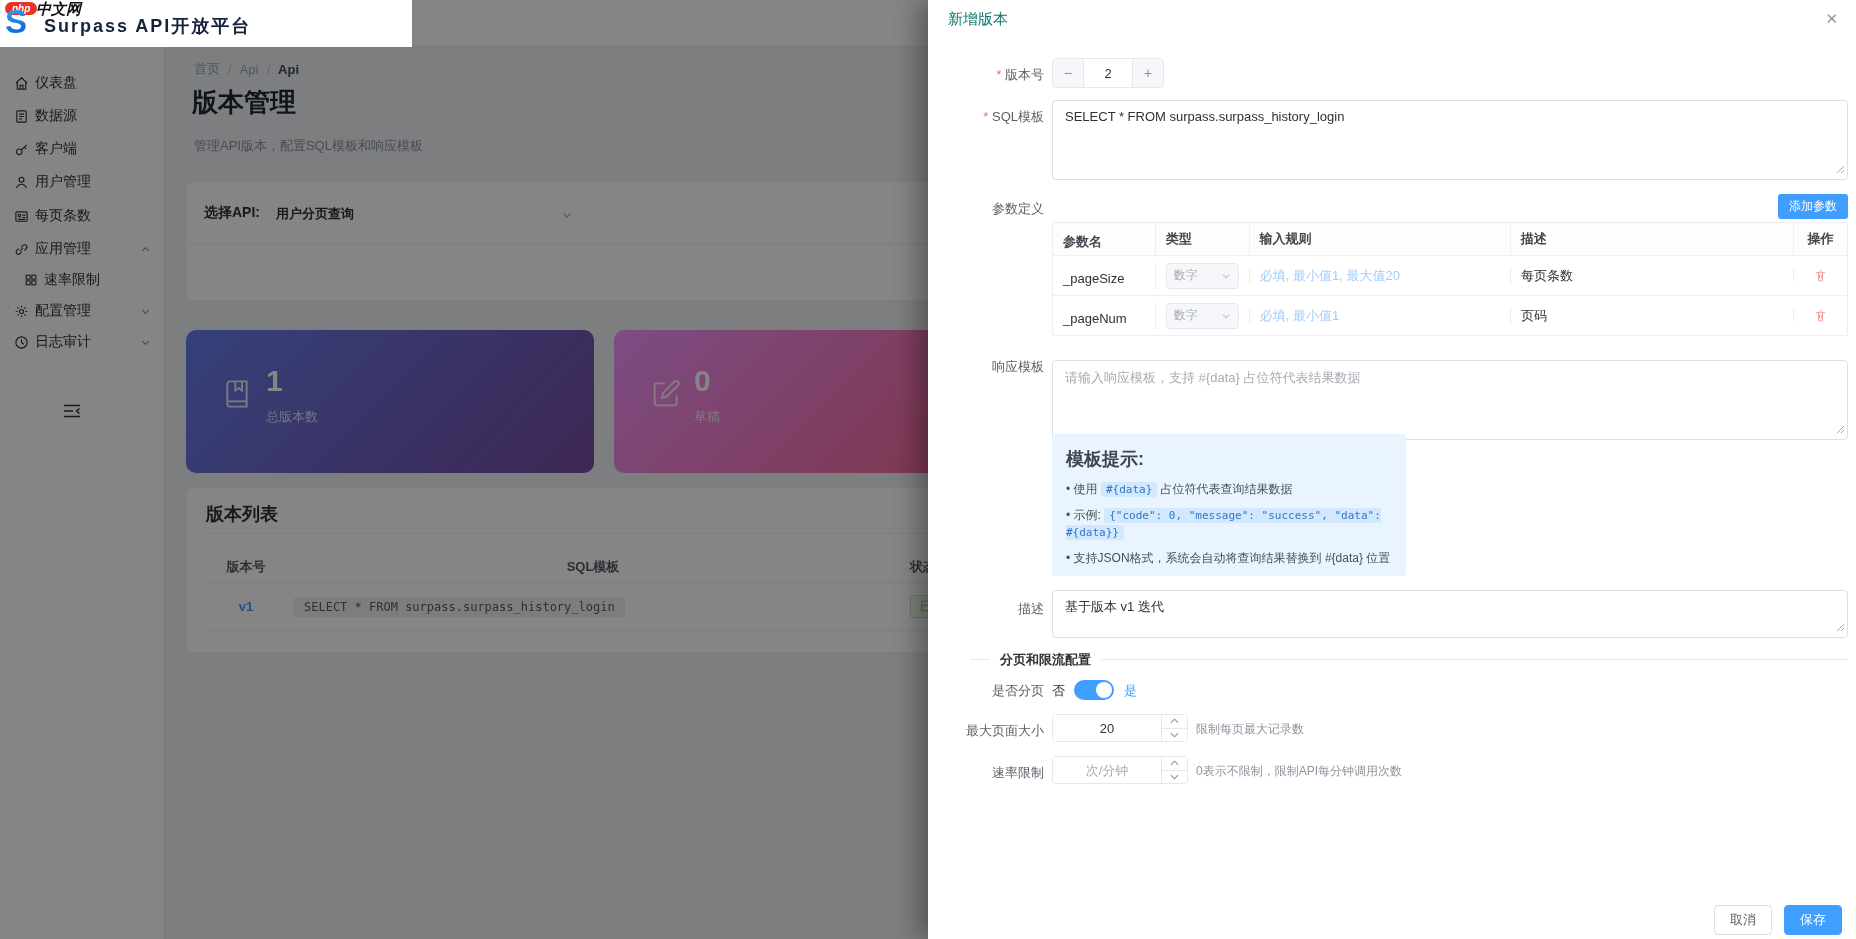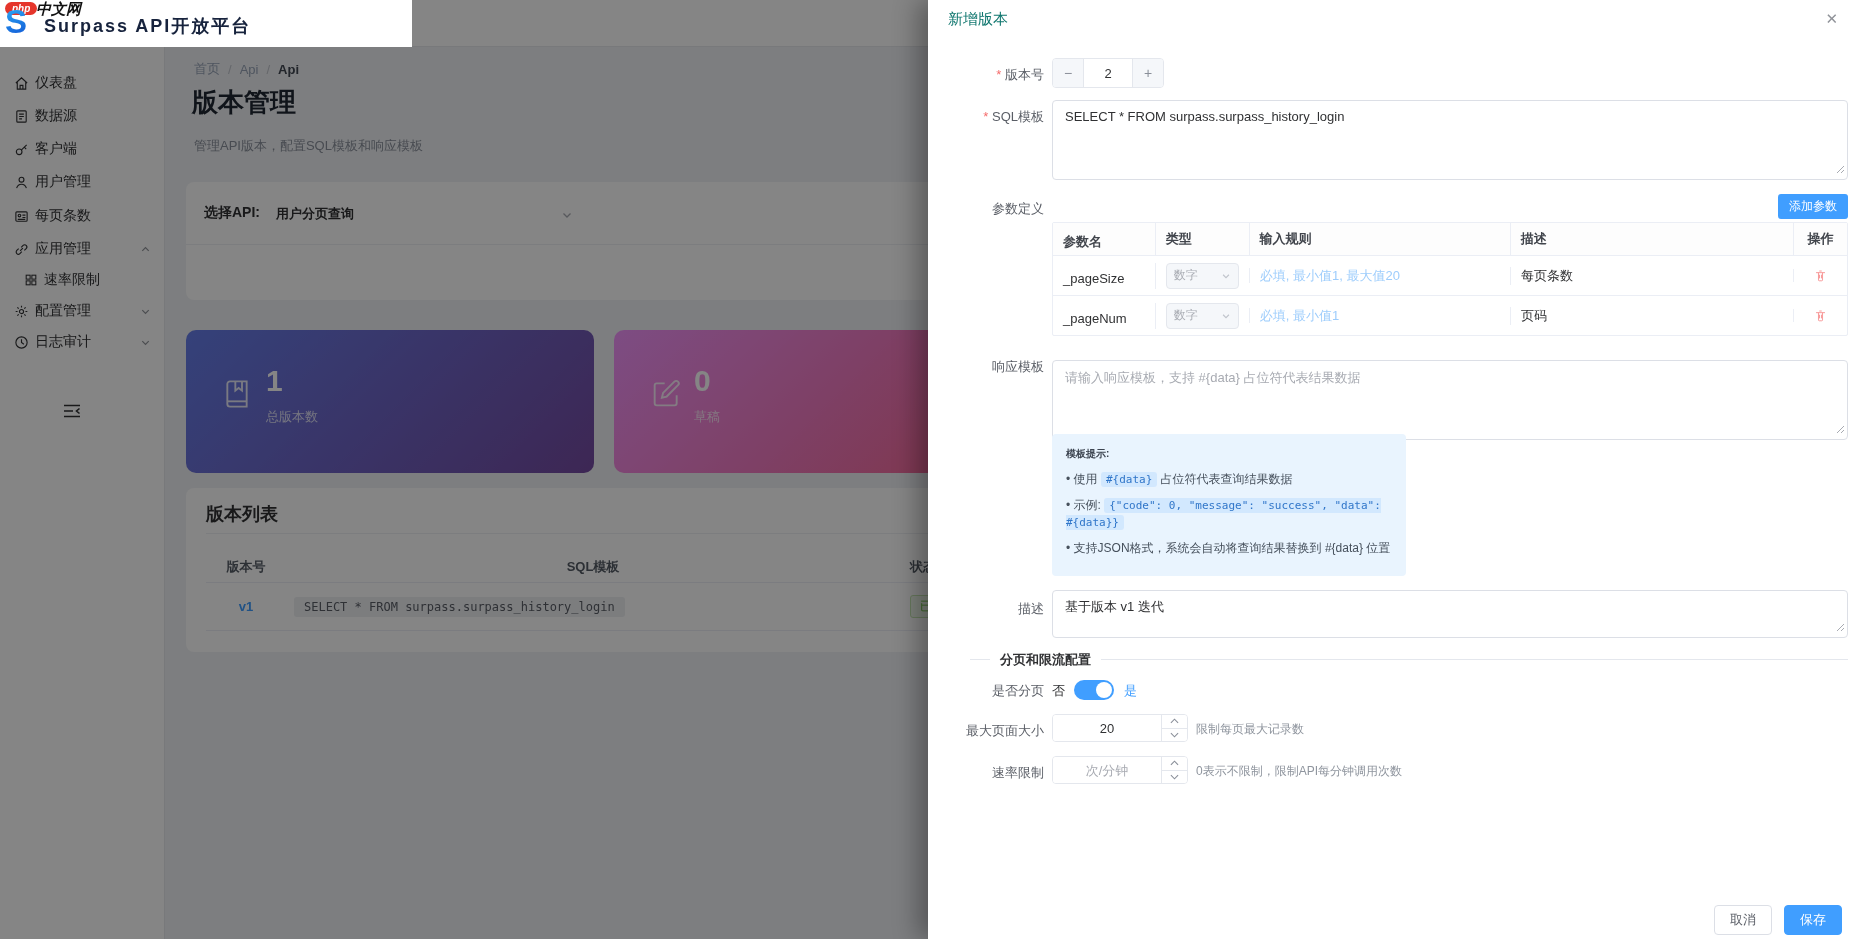--- a/index.html
+++ b/index.html
@@ -92,21 +92,21 @@
   .pc { padding:0 10px; display:flex; align-items:center; }
   .pc1 { width:102px;margin-top:6px; } .pc2 { width:94px; } .pc3 { width:262px; } .pc4 { width:284px; } .pc5 { width:54px; justify-content:center; }
   .pc2 + .pc3, .pc1 + .pc2, .pc3 + .pc4, .pc4 + .pc5 { border-left:1px solid #ebeef5; }
   .type-sel { width:74px; height:26px; background:#f5f7fa; border:1px solid #e4e7ed; border-radius:4px; color:#a8abb2; font-size:12px; display:flex; align-items:center; justify-content:space-between; padding:0 7px; cursor:not-allowed; }
   .rule-input { width:100%; border:0; outline:none; font-size:13px; color:#303133; background:transparent; }
   .rule-input::placeholder { color:#9ecdfc; }
   .desc-cell { color:#303133; }
   .trash { color:#f89898; cursor:pointer; display:flex; }
 
   .hint-box { position:absolute; left:124px; top:434px; width:354px; height:142px; background:#e9f4fe; border-radius:4px; padding:13px 14px; font-size:12px; color:#46505c; }
-  .hint-title { font-weight:700; font-size:10px; color:#3c4450; margin-bottom:10px; }
+  .hint-title { font-weight:700; font-size:18px; color:#3c4450; margin-bottom:10px; }
   .hint-line { margin-bottom:9px; line-height:16px; }
   .code-chip { font-family:"DejaVu Sans Mono",monospace; font-size:11px; color:#3076c9; background:rgba(64,158,255,.13); border-radius:3px; padding:1px 5px; }
 
   .divider-line { position:absolute; left:42px; right:8px; top:659px; border-top:1px solid #e4e7ed; }
   .divider-text { position:absolute; left:62px; top:651px; background:#fff; padding:0 10px; font-size:13px; font-weight:700; color:#303133; }
 
   .switch { position:absolute; left:146px; top:680px; width:40px; height:20px; border-radius:10px; background:#409eff; cursor:pointer; }
   .switch .knob { position:absolute; right:2px; top:2px; width:16px; height:16px; border-radius:50%; background:#fff; }
   .sw-off { position:absolute; left:124px; top:682px; color:#303133; }
   .sw-on { position:absolute; left:196px; top:682px; color:#409eff; }

